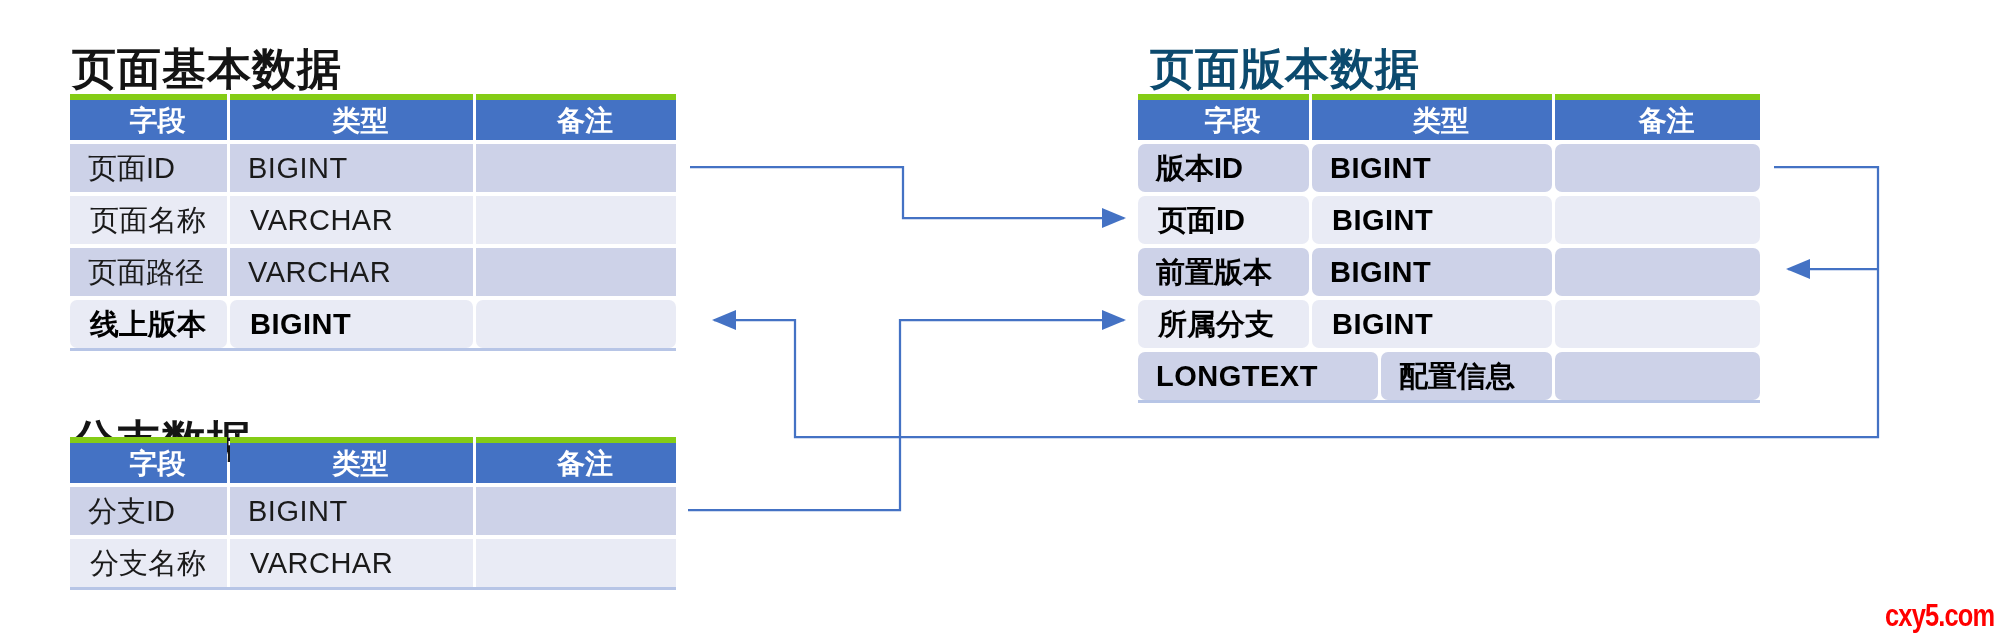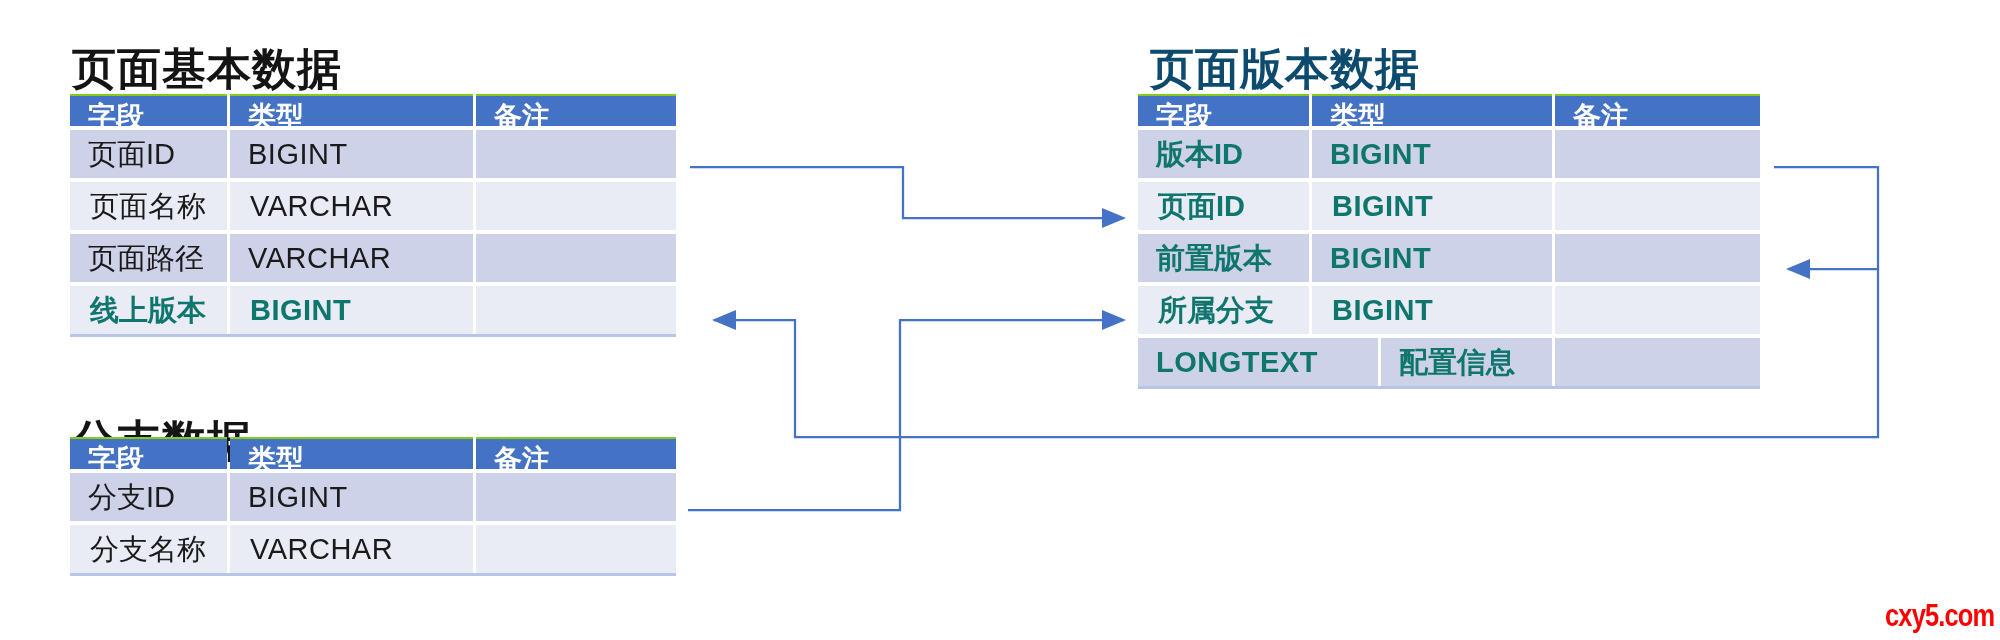--- a/index.html
+++ b/index.html
@@ -13,28 +13,28 @@
   }
   .tbl-title.purple{color:#0c4a6e;}
   .tbl{position:absolute;border-bottom:3px solid #B7C5E6;}
   .hdr,.row{display:flex;gap:3px;}
   .row{margin-top:4px;}
   .cell{
     box-sizing:border-box;padding-left:18px;white-space:nowrap;
     overflow:hidden;font-size:29px;color:#1a1a1a;
   }
   .hdr .cell{
-    background:#4472C4;border-top:2px solid #84cc16;
-    height:32px;line-height:41px;color:#ffffff;font-weight:700;font-size:28px;
+    background:#4472C4;border-top:6px solid #84cc16;
+    height:46px;line-height:41px;color:#ffffff;font-weight:700;font-size:28px;text-align:center;
   }
   .row .cell{height:48px;line-height:48px;}
   .row .type{font-weight:500;letter-spacing:0.5px;}
   .dark .cell{background:#CDD2E8;}
   .light .cell{background:#E9EBF5;padding-left:20px;}
-  .pp .cell{color:#0f766e;font-weight:700;}
+  .pp .cell{color:#000000;font-weight:700;border-radius:7px;}
   
   .lw1{width:157px}.lw2{width:243px}.lw3{width:200px}
   
   .rw1{width:171px}.rw2{width:240px}.rw3{width:205px}
   .overlay{position:absolute;left:0;top:0;pointer-events:none;}
   .conn{fill:none;stroke:#4472C4;stroke-width:2.25px;}
   .watermark{
     position:absolute;right:6px;bottom:6px;color:#FF0000;font-weight:700;
     font-size:31px;letter-spacing:-1px;transform:scaleX(0.82);
     transform-origin:100% 50%;white-space:nowrap;

